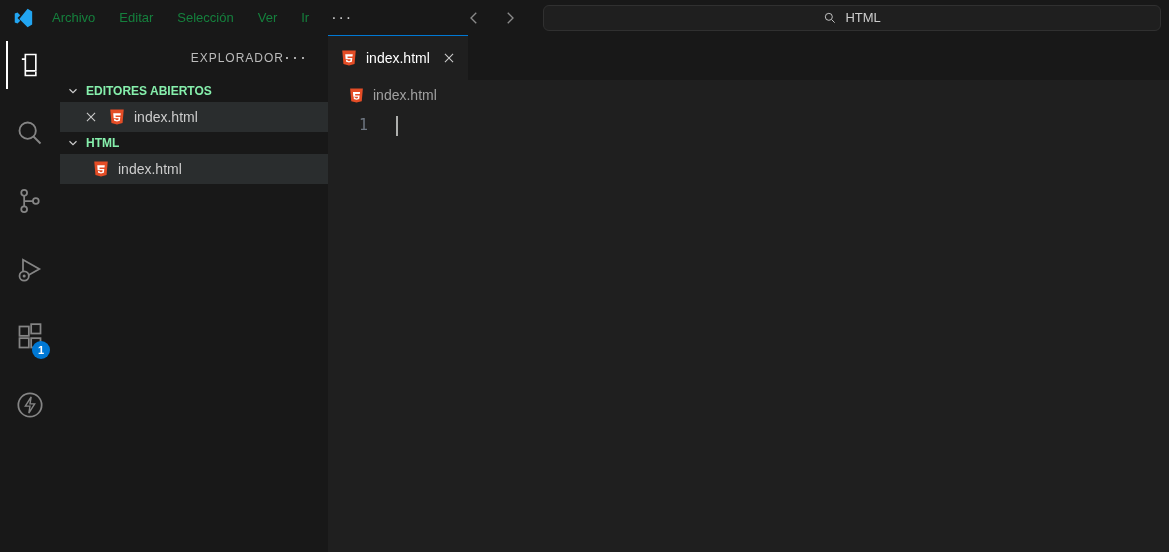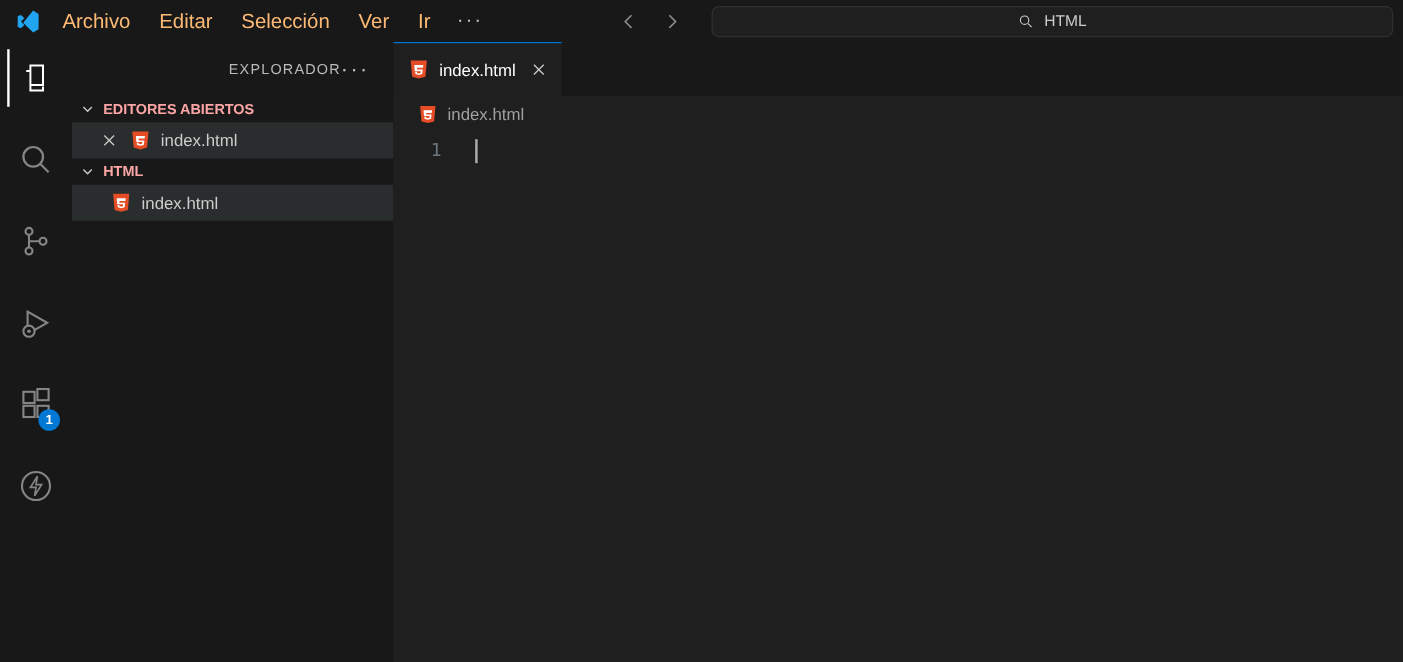--- a/index.html
+++ b/index.html
@@ -16,22 +16,22 @@
     height: 35px;
     background: #181818;
     display: flex;
     align-items: center;
     padding: 0 8px;
     gap: 4px;
   }
   .titlebar .logo { width: 30px; display:flex; align-items:center; justify-content:center;}
   .menu-item {
     padding: 4px 10px;
-    color: #fdba74;
-    font-size: 17px;
+    color: #15803d;
+    font-size: 13px;
     border-radius: 4px;
   }
   .overflow { padding: 4px 8px; font-size:16px; letter-spacing:2px;}
   .nav-arrows { display:flex; gap:18px; margin-left: 100px; color:#8a8a8a; }
   .nav-arrow { font-size:18px; }
   .search-box {
     flex: 1;
     margin-left: 20px;
     background: #1f1f1f;
     border: 1px solid #303030;
@@ -91,21 +91,21 @@
     font-size:12px;
     letter-spacing:1px;
     color:#bbbbbb;
   }
   .ellipsis { font-size:18px; letter-spacing:2px; color:#c0c0c0;}
   .section-header {
     display:flex; align-items:center; gap:6px;
     padding: 4px 6px;
     font-weight:700;
     font-size:12px;
-    color:#fca5a5;
+    color:#86efac;
   }
   .tree-item {
     display:flex; align-items:center; gap:8px;
     height: 30px;
     padding-left: 24px;
     font-size:14px;
     color:#cccccc;
   }
   .tree-item.indent { padding-left: 32px;}
   .tree-item.highlight { background:#2a2d2e; }

